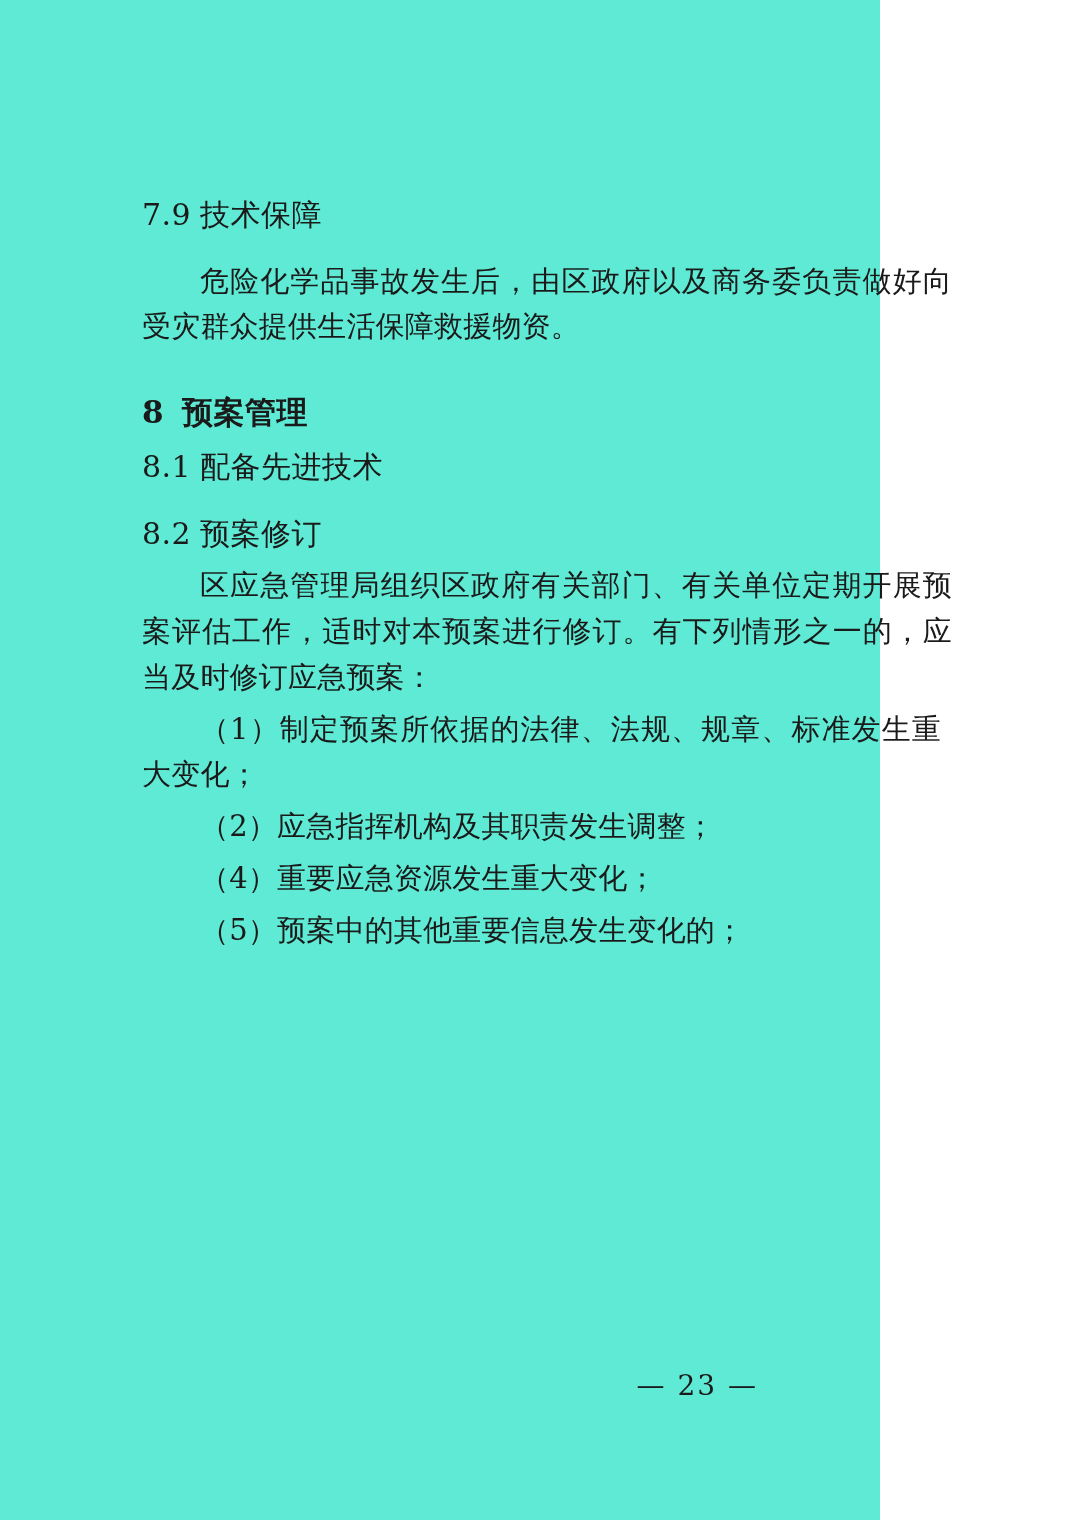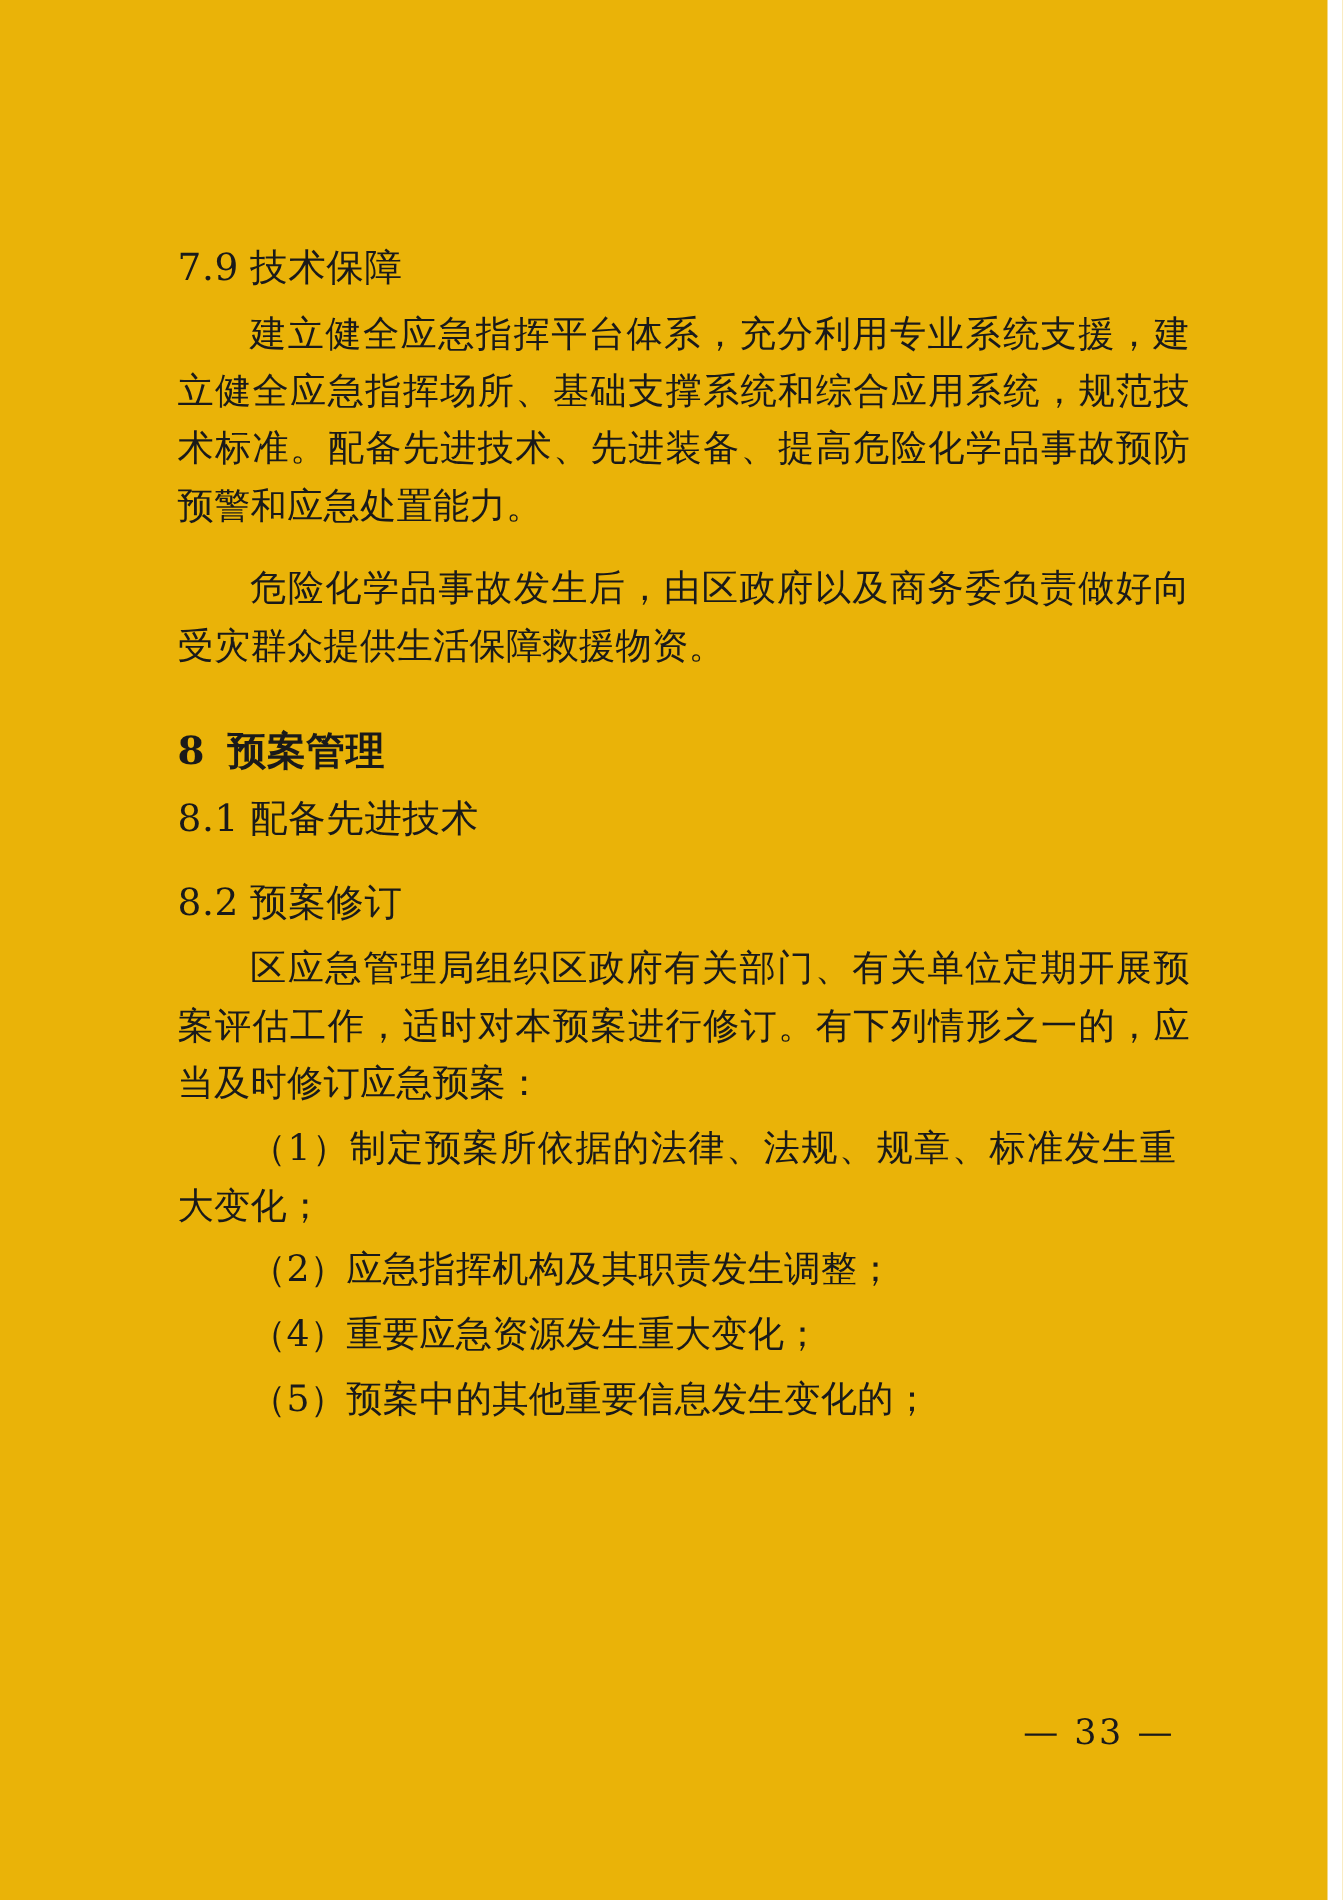--- a/index.html
+++ b/index.html
@@ -2,23 +2,23 @@
 <html><head>
 <meta charset="utf-8">
 <style>
   html, body {
     margin: 0;
     padding: 0;
     background: #ffffff;
   }
   .page {
     position: relative;
-    width: 1062px;
+    width: 880px;
     height: 1520px;
-    background: #eab308;
+    background: #5eead4;
     font-family: "DejaVu Serif", "Liberation Serif", serif;
     color: #1a1a1a;
     box-sizing: border-box;
   }
   .content {
     position: absolute;
     left: 142px;
     top: 192px;
     width: 810px;
   }
@@ -76,21 +76,20 @@
 </head>
 <body>
 
 <div class="page">
   <div class="content">
 
     <div class="h2">
       <span class="num">7.9</span><span>技术保障</span>
     </div>
 
-    <p class="body">建立健全应急指挥平台体系，充分利用专业系统支援，建立健全应急指挥场所、基础支撑系统和综合应用系统，规范技术标准。配备先进技术、先进装备、提高危险化学品事故预防预警和应急处置能力。</p>
 
     <div class="block-gap"></div>
 
 
     <p class="body">危险化学品事故发生后，由区政府以及商务委负责做好向受灾群众提供生活保障救援物资。</p>
 
     <div class="block-gap"></div>
 
     <div class="h1">
       <span class="num">8</span><span>预案管理</span>
@@ -109,14 +108,14 @@
 
     <p class="body">区应急管理局组织区政府有关部门、有关单位定期开展预案评估工作，适时对本预案进行修订。有下列情形之一的，应当及时修订应急预案：</p>
 
     <p class="item">（1）制定预案所依据的法律、法规、规章、标准发生重大变化；</p>
     <p class="item">（2）应急指挥机构及其职责发生调整；</p>
     <p class="item">（4）重要应急资源发生重大变化；</p>
     <p class="item">（5）预案中的其他重要信息发生变化的；</p>
 
   </div>
 
-  <div class="page-number">— 33 —</div>
+  <div class="page-number">— 23 —</div>
 </div>
 
 </body></html>

